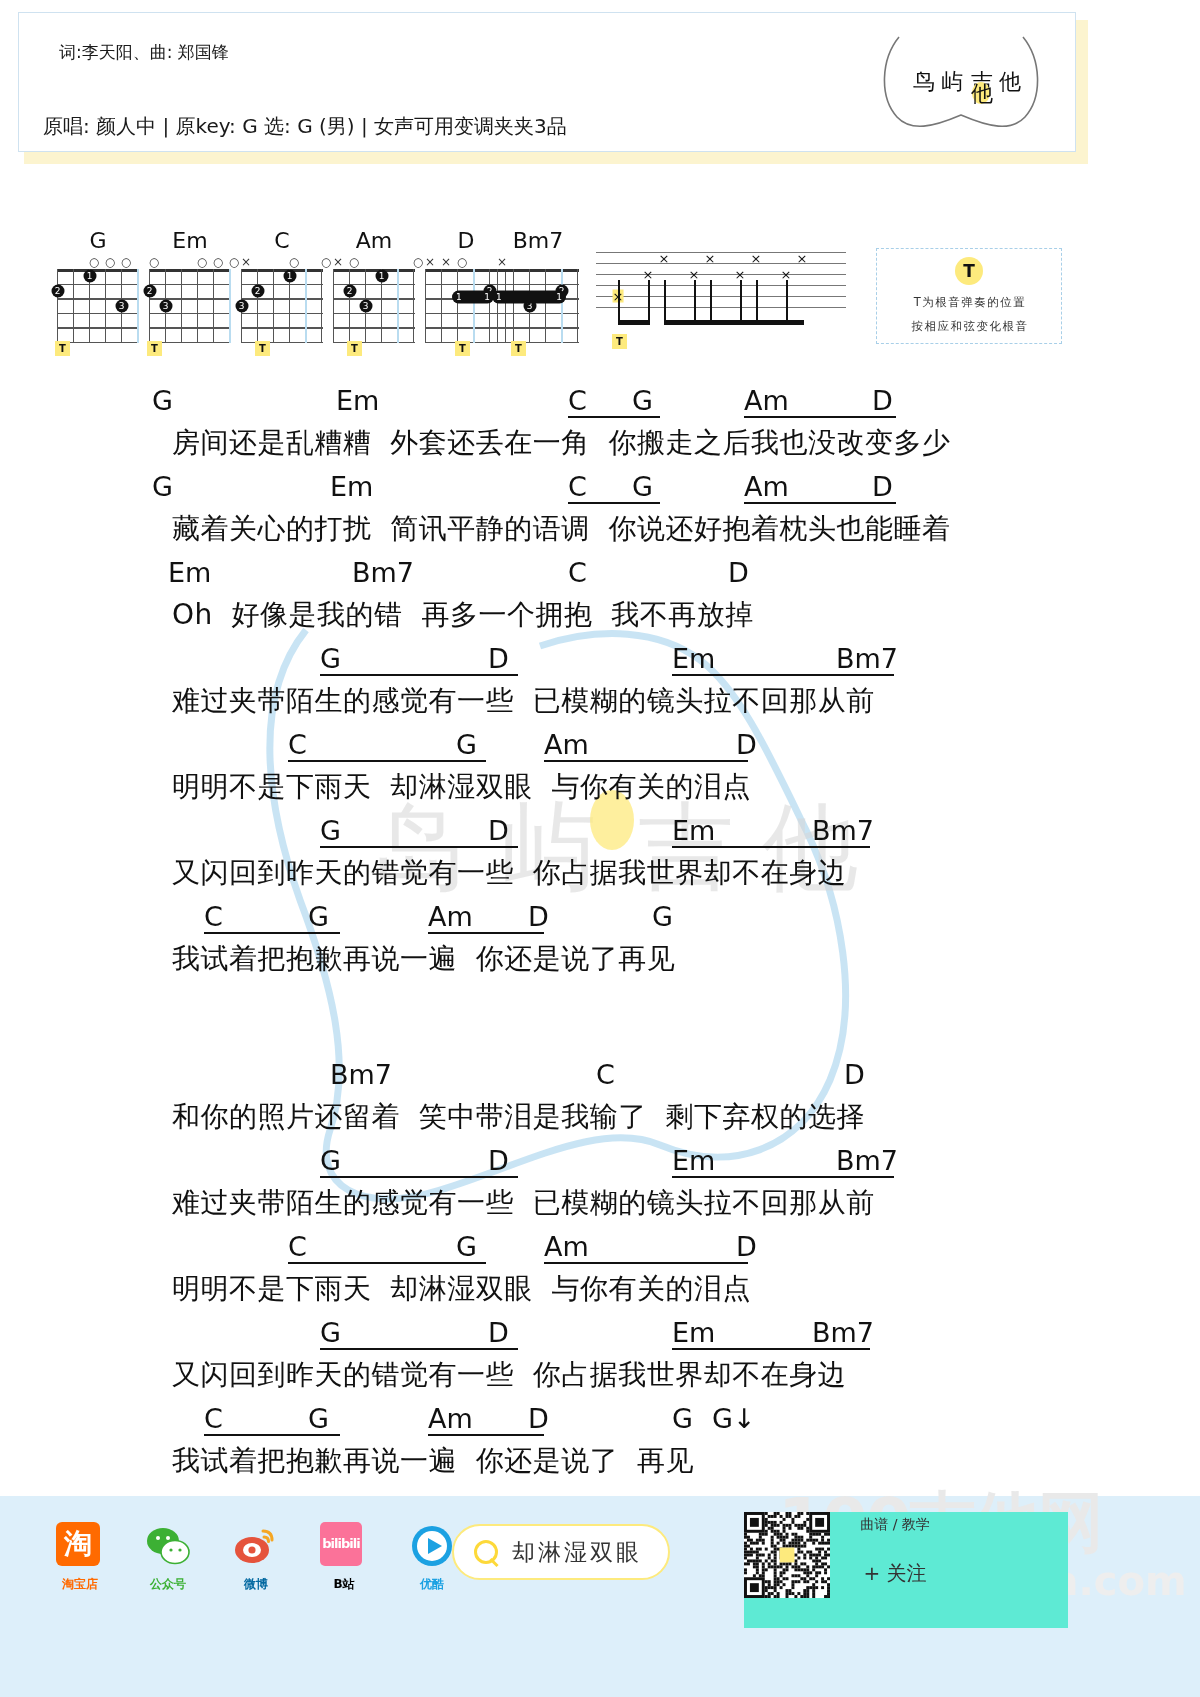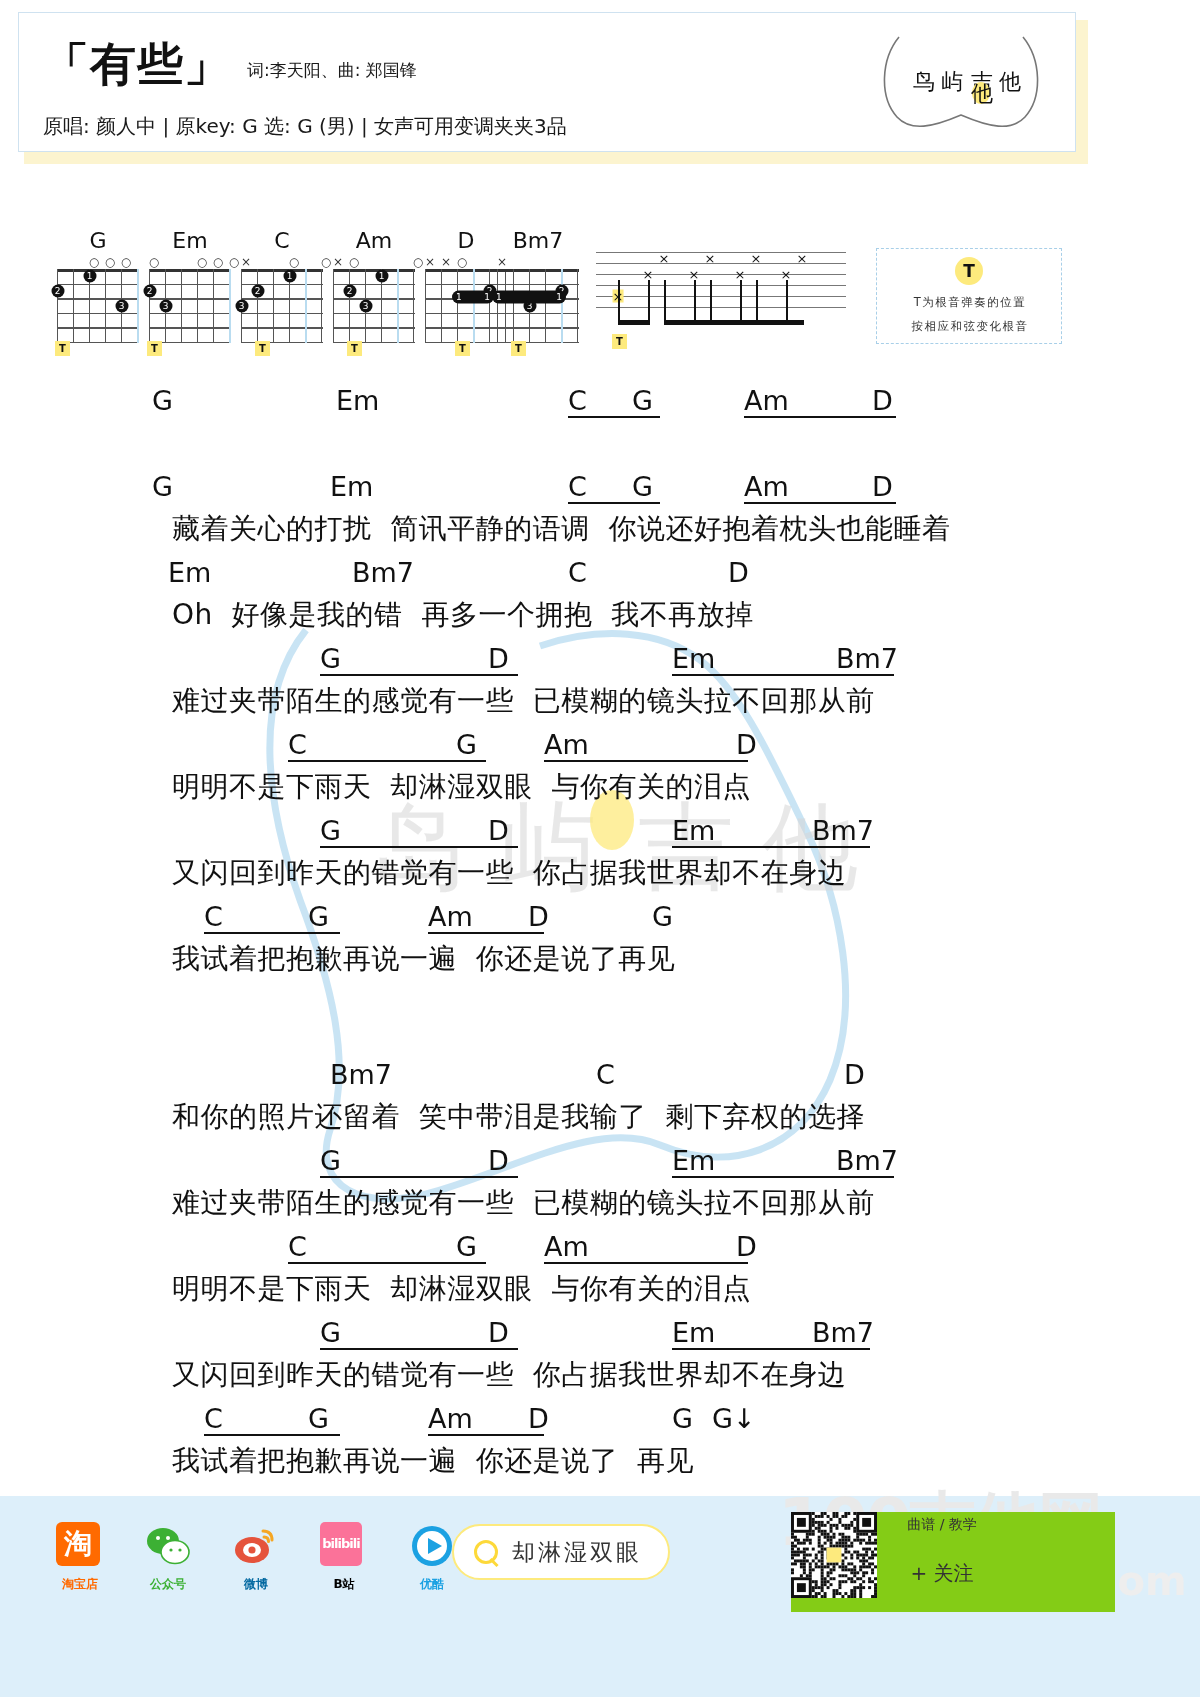--- a/index.html
+++ b/index.html
@@ -131,42 +131,41 @@
   }
   .searchpill .q {
     width:24px; height:24px; border:3px solid #fdd93a; border-radius:50%; position:relative;
   }
   .searchpill .q::after {
     content:""; position:absolute; right:-4px; bottom:-3px; width:10px; height:3px;
     background:#fdd93a; transform:rotate(45deg);
   }
   .searchpill .sp-txt { font-size:23px; color:#333; font-family:"DejaVu Sans", sans-serif; letter-spacing:3px; }
 
-  .qrbox { position:absolute; left:791px; top:16px; width:324px; height:100px; background:#84cc16; }
+  .qrbox { position:absolute; left:744px; top:16px; width:324px; height:116px; background:#5eead4; }
   .qrimg { position:absolute; left:0; top:0; width:86px; height:86px; }
   .qr-side { position:absolute; left:96px; top:4px; width:110px; text-align:center; }
   .qr-side .t1 { font-size:14px; color:#333; font-family:"DejaVu Sans", sans-serif; }
   .qr-side .t2 { font-size:20px; color:#333; margin-top:26px; font-family:"DejaVu Sans", sans-serif; }
   .brandtext {
     position:absolute; left:770px; top:0px; width:420px; height:120px;
     font-family:"DejaVu Sans", sans-serif; color:#e9e9e9; font-weight:700;
   }
   .brandtext .bt1 { position:absolute; left:8px; top:-18px; font-size:66px; letter-spacing:-2px; }
   .brandtext .bt2 { position:absolute; left:28px; top:62px; font-size:40px; color:#eeeeee; }
 </style>
 </head>
 <body>
 
 <div id="page">
 
   <div class="header-wrap">
     <div class="header-shadow"></div>
     <div class="header-box">
       <div class="title-row">
-        <div class="song-title">「有些」</div>
         <div class="credit">词:李天阳、曲: 郑国锋</div>
       </div>
       <div class="meta-row">原唱: 颜人中 | 原key: G 选: G (男) | 女声可用变调夹夹3品</div>
       <div class="brand-mark">
         <svg viewBox="0 0 180 110" width="180" height="110">
           <path d="M28 6 C10 28, 8 66, 26 86 C40 101, 62 96, 90 84 C118 96, 140 101, 154 86 C172 66, 170 28, 152 6" fill="none" stroke="#777" stroke-width="1.6"></path>
           <g fill="#111" font-family="DejaVu Sans" font-size="22">
             <text x="42" y="58">鸟</text>
               <text x="70" y="58">屿</text>
             <text x="100" y="58">吉</text>
@@ -396,20 +395,23 @@
       <div class="blk" style="top: 0px;">
         <div class="crow">
           <span class="chd" style="left: 152px;">G</span>
           <span class="chd" style="left: 336px;">Em</span>
           <span class="chd" style="left: 568px;">C</span>
           <span class="uline" style="left: 568px; width: 92px;"></span>
           <span class="chd" style="left: 632px;">G</span>
           <span class="chd" style="left: 744px;">Am</span>
           <span class="uline" style="left: 744px; width: 152px;"></span>
           <span class="chd" style="left: 872px;">D</span>
+        </div>
+        <div class="lrow">
+          <span class="lyr" style="left: 172px;">房间还是乱糟糟  外套还丢在一角  你搬走之后我也没改变多少</span>
         </div>
       </div>
       <div class="blk" style="top: 86px;">
         <div class="crow">
           <span class="chd" style="left: 152px;">G</span>
           <span class="chd" style="left: 330px;">Em</span>
           <span class="chd" style="left: 568px;">C</span>
           <span class="uline" style="left: 568px; width: 92px;"></span>
           <span class="chd" style="left: 632px;">G</span>
           <span class="chd" style="left: 744px;">Am</span>

